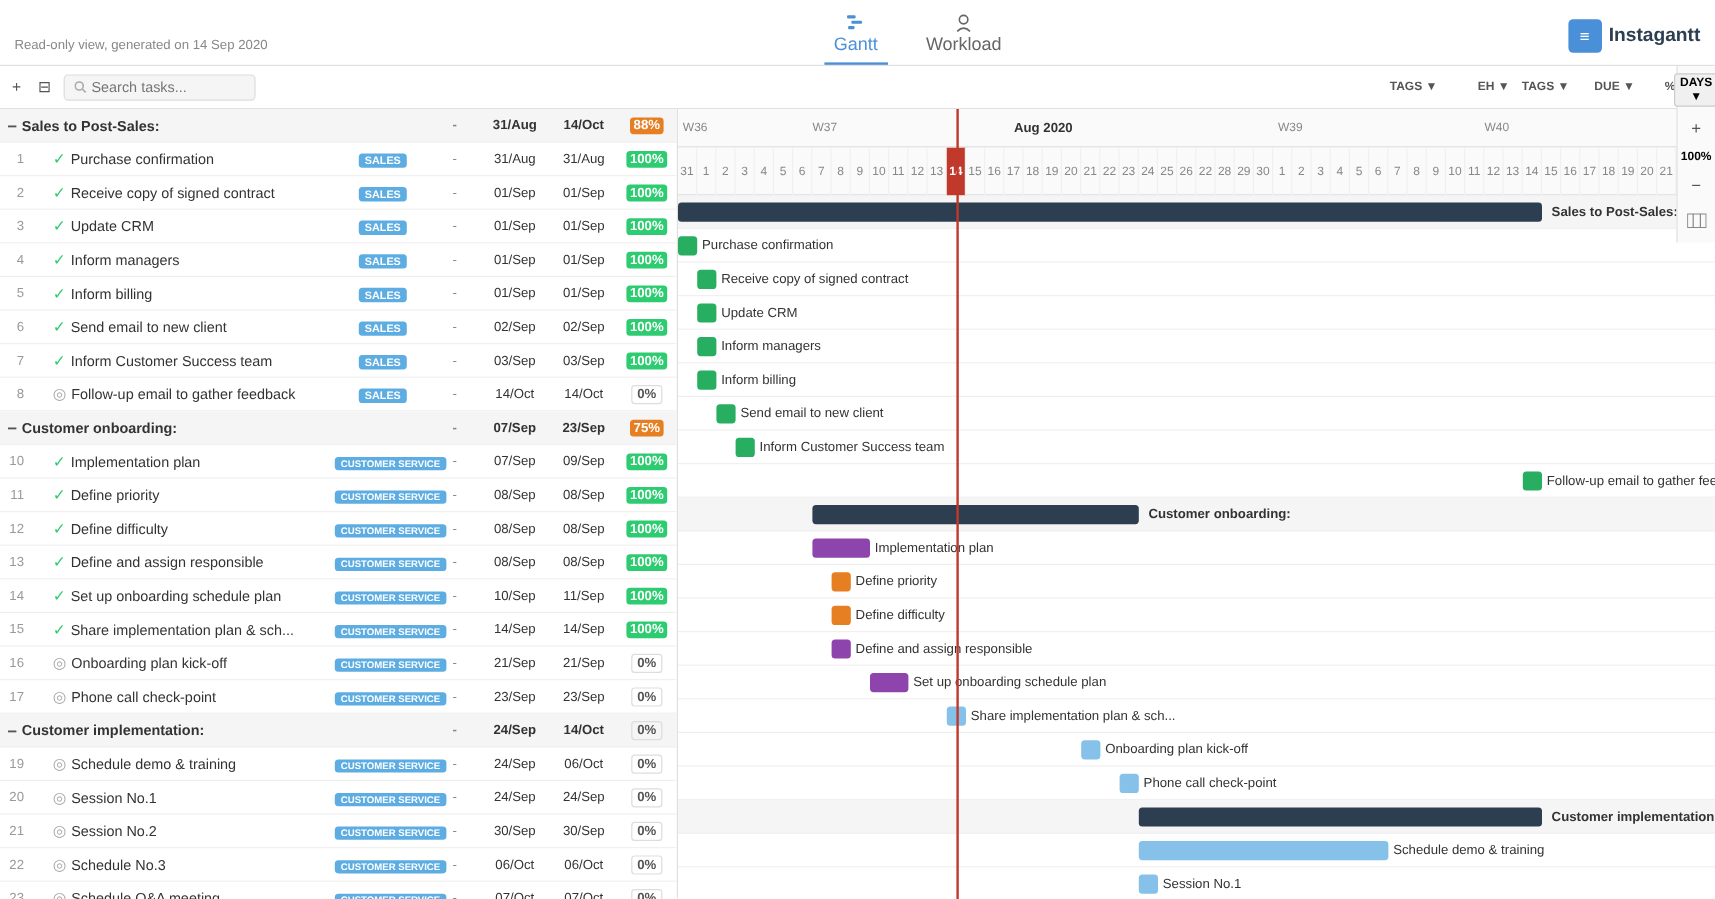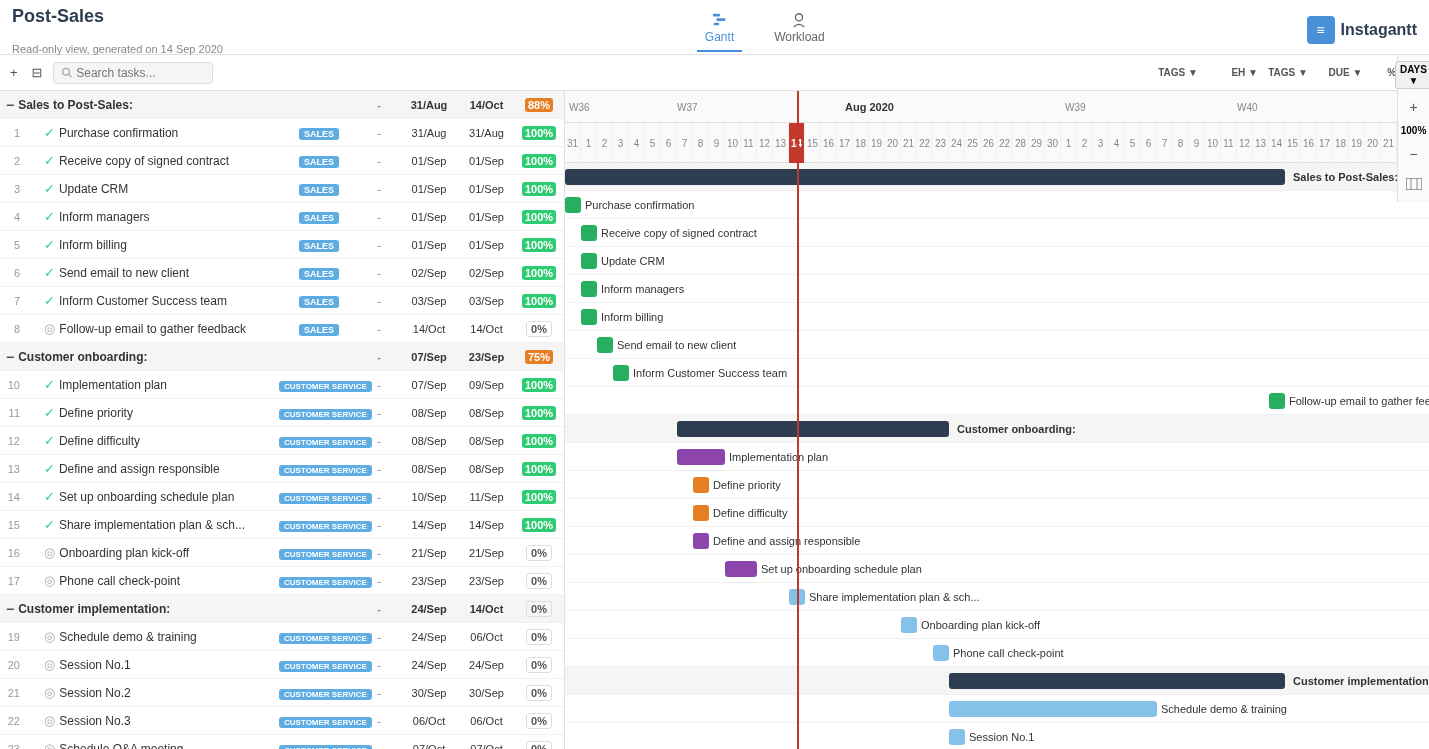--- a/index.html
+++ b/index.html
@@ -5,21 +5,21 @@
     * { box-sizing: border-box; margin: 0; padding: 0; }
     body { font-family: -apple-system, BlinkMacSystemFont, 'Segoe UI', Arial, sans-serif; font-size: 12px; background: #fff; overflow: hidden; }
     
     
     .header { display: flex; align-items: center; justify-content: space-between; padding: 6px 12px 0; border-bottom: 1px solid #e0e0e0; height: 55px; }
     .header-left { display: flex; flex-direction: column; }
     .header-title { font-size: 18px; font-weight: 700; color: #2c3e50; }
     .header-sub { font-size: 11px; color: #888; margin-top: 16px; }
     .header-center { display: flex; flex-direction: column; align-items: center; gap: 0; }
     .header-tabs { display: flex; gap: 24px; }
-    .header-tab { display: flex; flex-direction: column; align-items: center; padding: 4px 8px 6px; cursor: pointer; border-bottom: 2px solid transparent; font-size: 12px; color: #666; }
+    .header-tab { display: flex; flex-direction: column; align-items: center; padding: 4px 8px 6px; cursor: pointer; border-bottom: 2px solid transparent; font-size: 15px; color: #666; }
     .header-tab.active { color: #4a90d9; border-bottom: 2px solid #4a90d9; }
     .header-tab svg { margin-bottom: 2px; }
     .header-right { display: flex; align-items: center; gap: 6px; }
     .logo { display: flex; align-items: center; gap: 6px; font-weight: 700; font-size: 16px; color: #2c3e50; }
     .logo-icon { width: 28px; height: 28px; background: #4a90d9; border-radius: 4px; display: flex; align-items: center; justify-content: center; color: white; font-size: 14px; }
     
     
     .toolbar { display: flex; align-items: center; height: 36px; border-bottom: 1px solid #e0e0e0; padding: 0 6px; gap: 6px; }
     .toolbar-btn { background: none; border: none; cursor: pointer; color: #555; font-size: 13px; padding: 2px 4px; }
     .search-box { display: flex; align-items: center; background: #f5f5f5; border: 1px solid #ddd; border-radius: 4px; padding: 3px 8px; width: 160px; gap: 4px; }
@@ -79,21 +79,20 @@
     
     .right-tools { position: fixed; right: 0; top: 55px; width: 32px; background: #fafafa; border-left: 1px solid #e0e0e0; display: flex; flex-direction: column; align-items: center; padding: 6px 0; gap: 6px; z-index: 20; }
     .right-tool-btn { width: 24px; height: 24px; display: flex; align-items: center; justify-content: center; cursor: pointer; font-size: 14px; color: #555; background: none; border: none; }
     .days-btn { background: #f0f0f0; border: 1px solid #ccc; border-radius: 3px; font-size: 10px; font-weight: 600; padding: 2px 4px; cursor: pointer; }
   </style>
 </head>
 <body>
 
 <div class="header">
   <div class="header-left">
-    <span class="header-title">Post-Sales</span>
     <span class="header-sub">Read-only view, generated on 14 Sep 2020</span>
   </div>
   <div class="header-center">
     <div class="header-tabs">
       <div class="header-tab active">
         <svg width="18" height="16" viewBox="0 0 20 18">
           <rect x="2" y="2" width="8" height="3" fill="#4a90d9" rx="1"></rect>
           <rect x="6" y="7" width="10" height="3" fill="#4a90d9" rx="1"></rect>
           <rect x="3" y="12" width="6" height="3" fill="#4a90d9" rx="1"></rect>
         </svg>
@@ -477,21 +476,21 @@
         <div class="col-start-val">30/Sep</div>
         <div class="col-due-val">30/Sep</div>
         <div class="col-pct-val">
           <span class="pct-badge pct-gray">0%</span>
         </div>
       </div>
       <div class="task-row">
         <div class="task-num">22</div>
         <div class="task-name indented" style="flex:1;">
           <span class="icon-check-gray">◎</span>
-          <span>Session No.3</span>
+          <span>Schedule No.3</span>
         </div>
         <div class="task-tags">
           <span class="tag-badge tag-cs">CUSTOMER SERVICE</span>
         </div>
         <div class="col-eh-val">-</div>
         <div class="col-start-val">06/Oct</div>
         <div class="col-due-val">06/Oct</div>
         <div class="col-pct-val">
           <span class="pct-badge pct-gray">0%</span>
         </div>

